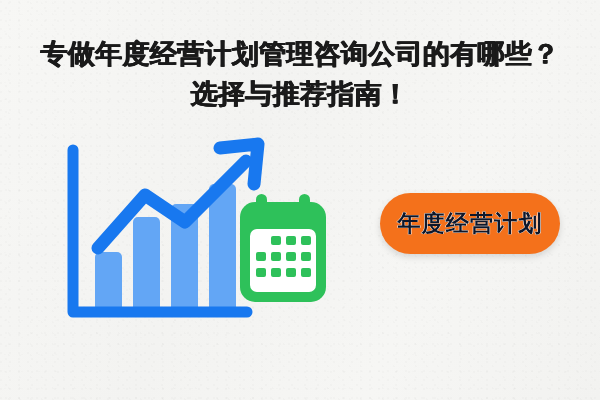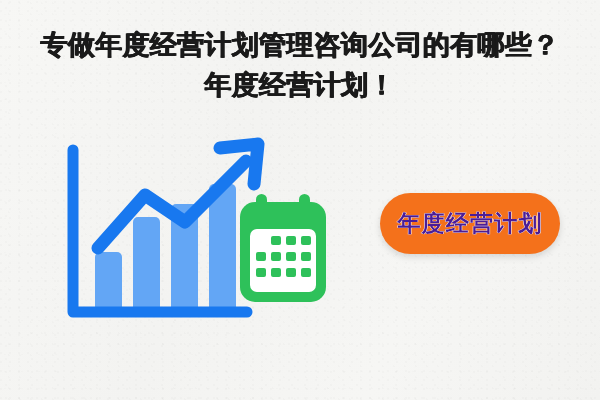--- a/index.html
+++ b/index.html
@@ -25,21 +25,21 @@
       radial-gradient(circle at 29% 85%, rgba(0,0,0,0.013) 0 1px, transparent 1px),
       linear-gradient(115deg, #f7f7f5 0%, #f3f3f1 40%, #f6f6f4 70%, #f2f2f0 100%);
     background-size: 9px 9px, 13px 13px, 11px 11px, 17px 17px, 100% 100%;
     box-sizing: border-box;
   }
 
   
   #title-block {
     position: absolute;
     left: 0;
-    top: 25px;
+    top: 34px;
     width: 600px;
     text-align: center;
   }
   .title-line {
     color: #1a1a1a;
     font-weight: 700;
     font-size: 27px;
     line-height: 40px;
     letter-spacing: 0.3px;
     white-space: nowrap;
@@ -68,21 +68,21 @@
     white-space: nowrap;
     box-sizing: border-box;
   }
   #badge-orange {
     left: 380px;
     top: 193px;
     width: 180px;
     height: 61px;
     border-radius: 31px;
     background: #f4711b;
-    color: #4c1d95;
+    color: #0f172a;
     font-size: 23px;
     letter-spacing: 1.2px;
     box-shadow: 0 3px 7px rgba(0,0,0,0.13);
     text-shadow: 0.5px 0 0 #ffffff, -0.5px 0 0 #ffffff;
   }
   #badge-green {
     left: 229px;
     top: 303px;
     width: 136px;
     height: 36px;
@@ -95,21 +95,21 @@
     text-shadow: 0.5px 0 0 #0d0d0d, -0.5px 0 0 #0d0d0d;
   }
 </style>
 </head>
 <body>
 
 <div id="canvas">
 
   <div id="title-block">
     <div class="title-line">专做年度经营计划管理咨询公司的有哪些？</div>
-    <div class="title-line">年度经营计划！</div>
+    <div class="title-line">选择与推荐指南！</div>
   </div>
 
   <div id="illustration">
     <svg width="330" height="230" viewBox="0 0 330 230" xmlns="http://www.w3.org/2000/svg">
 
       <g>
         <rect x="45" y="124" width="27" height="60" rx="5" ry="5" fill="#63a6f5"></rect>
         <rect x="83" y="89" width="27" height="95" rx="5" ry="5" fill="#63a6f5"></rect>
         <rect x="121" y="76" width="27" height="108" rx="5" ry="5" fill="#63a6f5"></rect>
         <rect x="159" y="56" width="27" height="128" rx="5" ry="5" fill="#63a6f5"></rect>

